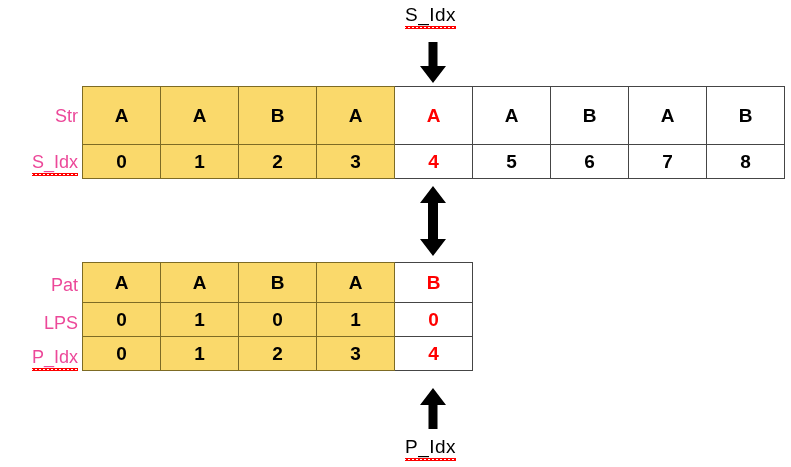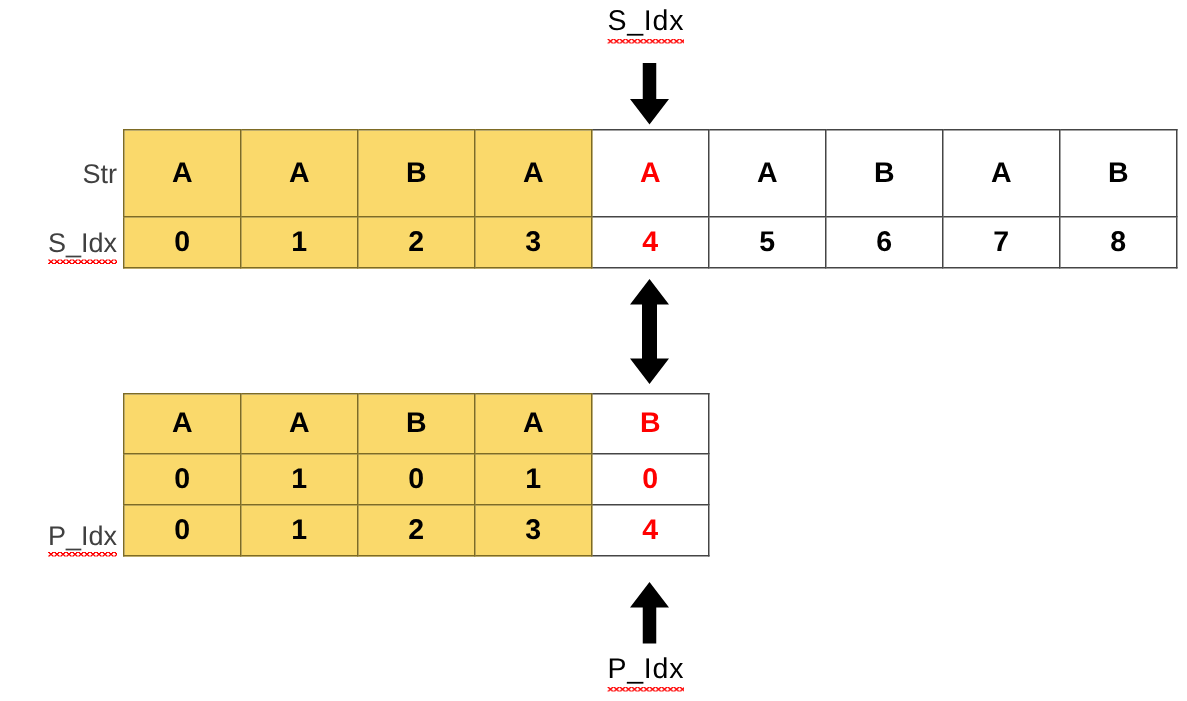--- a/index.html
+++ b/index.html
@@ -78,21 +78,21 @@
     color: #ff0000;
   }
 
   
   .rowlabel {
     position: absolute;
     width: 74px;
     text-align: right;
     font-size: 18px;
     font-weight: normal;
-    color: #404040;
+    color: #ec4899;
     white-space: nowrap;
   }
 </style>
 </head>
 <body>
 
 <div class="stage">
 
   <div class="arrow-label" style="left:405px; top:4px;">
     <span class="squiggle">S_Idx</span>
@@ -132,21 +132,23 @@
           <td>7</td>
           <td>8</td>
         </tr>
       </tbody>
   </table>
 
   <svg class="arrow" style="left:418px; top:186px;" width="30" height="70" viewBox="0 0 30 70">
     <polygon points="15,0 28,17 20,17 20,53 28,53 15,70 2,53 10,53 10,17 2,17" fill="#000000"></polygon>
   </svg>
 
+  <div class="rowlabel" style="left:4px; top:275px;">Pat</div>
 
+  <div class="rowlabel" style="left:4px; top:313px;">LPS</div>
 
   <div class="rowlabel" style="left:4px; top:347px;">
     <span class="squiggle">P_Idx</span>
   </div>
 
   <table class="tbl" id="pattern-table" style="left:82px; top:262px;">
     <tbody>
         <tr style="height: 40px;">
           <td class="hl">A</td>
           <td class="hl">A</td>

